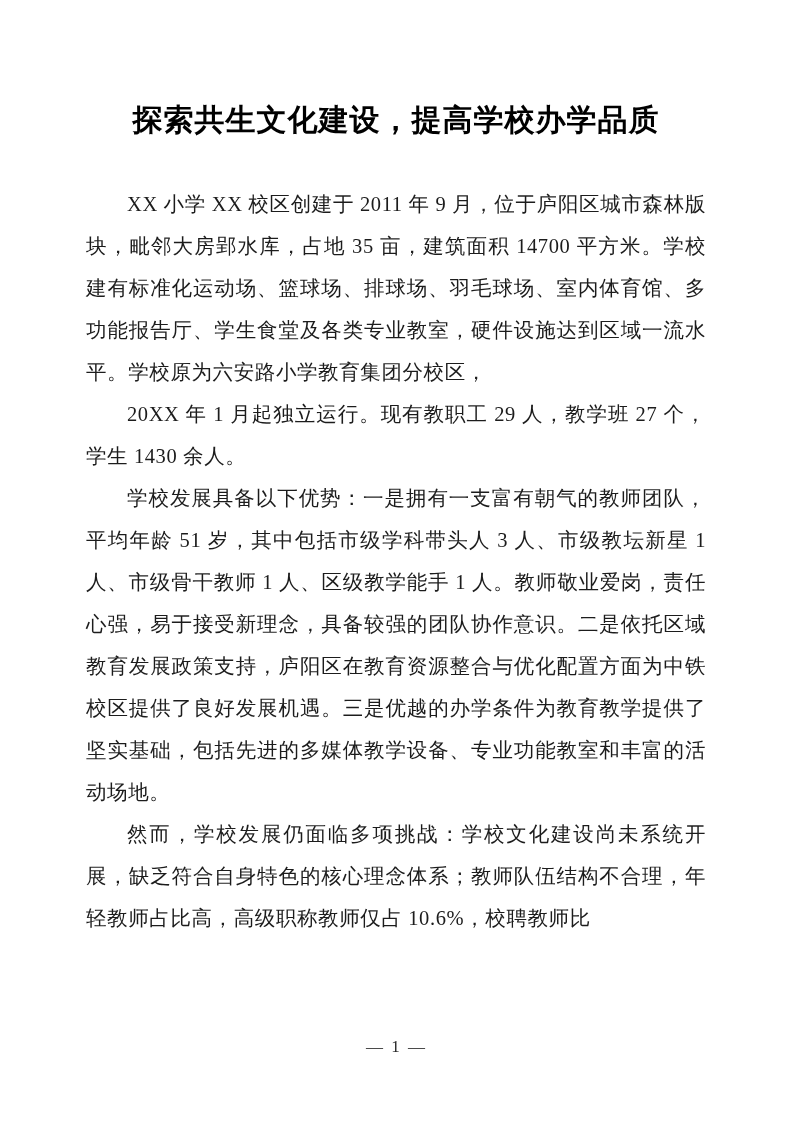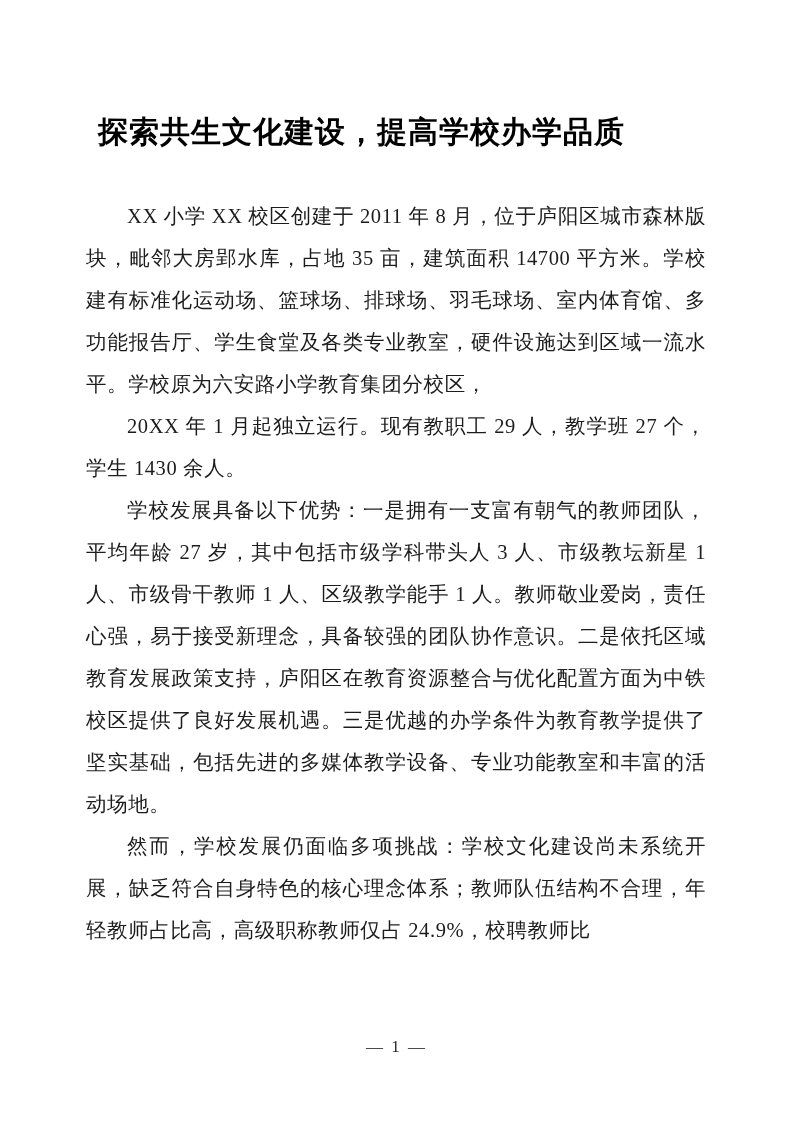--- a/index.html
+++ b/index.html
@@ -20,28 +20,28 @@
   }
 
   .doc-body {
     position: absolute;
     left: 86px;
     top: 0;
     width: 620px;
   }
 
   .doc-title {
-    margin: 12px;
+    margin: 0;
     padding: 0;
     font-family: "Liberation Sans", "DejaVu Sans", sans-serif;
     font-weight: bold;
     font-size: 30px;
     line-height: 40px;
     color: #000000;
-    text-align: left;
+    text-align: center;
     letter-spacing: 1px;
     padding-top: 100px;
   }
 
   .paragraphs {
     margin-top: 43px;
   }
 
   .para {
     margin: 0;
@@ -73,23 +73,23 @@
 </head>
 <body>
 
 <div class="page">
 
   <div class="doc-body">
 
     <h1 class="doc-title">探索共生文化建设，提高学校办学品质</h1>
 
     <div class="paragraphs">
-      <p class="para">XX 小学 XX 校区创建于 2011 年 8 月，位于庐阳区城市森林版块，毗邻大房郢水库，占地 35 亩，建筑面积 14700 平方米。学校建有标准化运动场、篮球场、排球场、羽毛球场、室内体育馆、多功能报告厅、学生食堂及各类专业教室，硬件设施达到区域一流水平。学校原为六安路小学教育集团分校区，</p>
+      <p class="para">XX 小学 XX 校区创建于 2011 年 9 月，位于庐阳区城市森林版块，毗邻大房郢水库，占地 35 亩，建筑面积 14700 平方米。学校建有标准化运动场、篮球场、排球场、羽毛球场、室内体育馆、多功能报告厅、学生食堂及各类专业教室，硬件设施达到区域一流水平。学校原为六安路小学教育集团分校区，</p>
       <p class="para">20XX 年 1 月起独立运行。现有教职工 29 人，教学班 27 个，学生 1430 余人。</p>
-      <p class="para">学校发展具备以下优势：一是拥有一支富有朝气的教师团队，平均年龄 27 岁，其中包括市级学科带头人 3 人、市级教坛新星 1 人、市级骨干教师 1 人、区级教学能手 1 人。教师敬业爱岗，责任心强，易于接受新理念，具备较强的团队协作意识。二是依托区域教育发展政策支持，庐阳区在教育资源整合与优化配置方面为中铁校区提供了良好发展机遇。三是优越的办学条件为教育教学提供了坚实基础，包括先进的多媒体教学设备、专业功能教室和丰富的活动场地。</p>
-      <p class="para">然而，学校发展仍面临多项挑战：学校文化建设尚未系统开展，缺乏符合自身特色的核心理念体系；教师队伍结构不合理，年轻教师占比高，高级职称教师仅占 24.9%，校聘教师比</p>
+      <p class="para">学校发展具备以下优势：一是拥有一支富有朝气的教师团队，平均年龄 51 岁，其中包括市级学科带头人 3 人、市级教坛新星 1 人、市级骨干教师 1 人、区级教学能手 1 人。教师敬业爱岗，责任心强，易于接受新理念，具备较强的团队协作意识。二是依托区域教育发展政策支持，庐阳区在教育资源整合与优化配置方面为中铁校区提供了良好发展机遇。三是优越的办学条件为教育教学提供了坚实基础，包括先进的多媒体教学设备、专业功能教室和丰富的活动场地。</p>
+      <p class="para">然而，学校发展仍面临多项挑战：学校文化建设尚未系统开展，缺乏符合自身特色的核心理念体系；教师队伍结构不合理，年轻教师占比高，高级职称教师仅占 10.6%，校聘教师比</p>
     </div>
 
   </div>
 
   <div class="page-footer">— 1 —</div>
 
 </div>
 
 </body></html>

